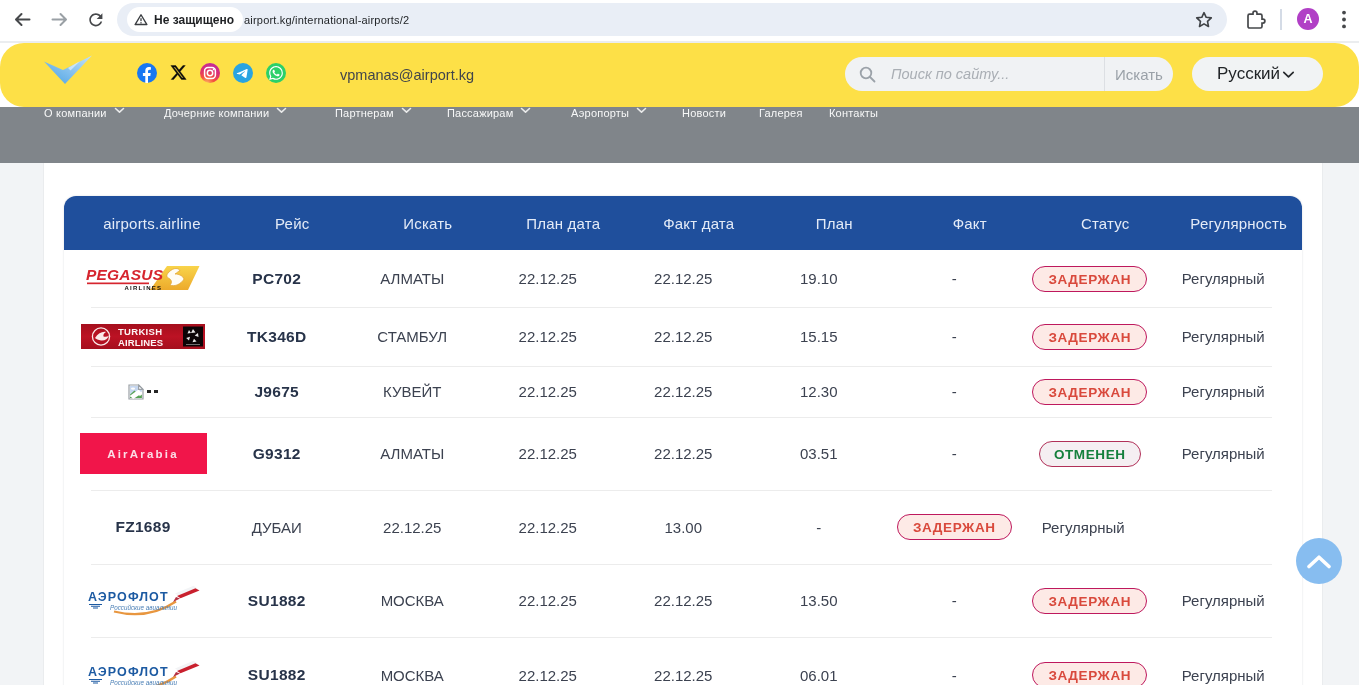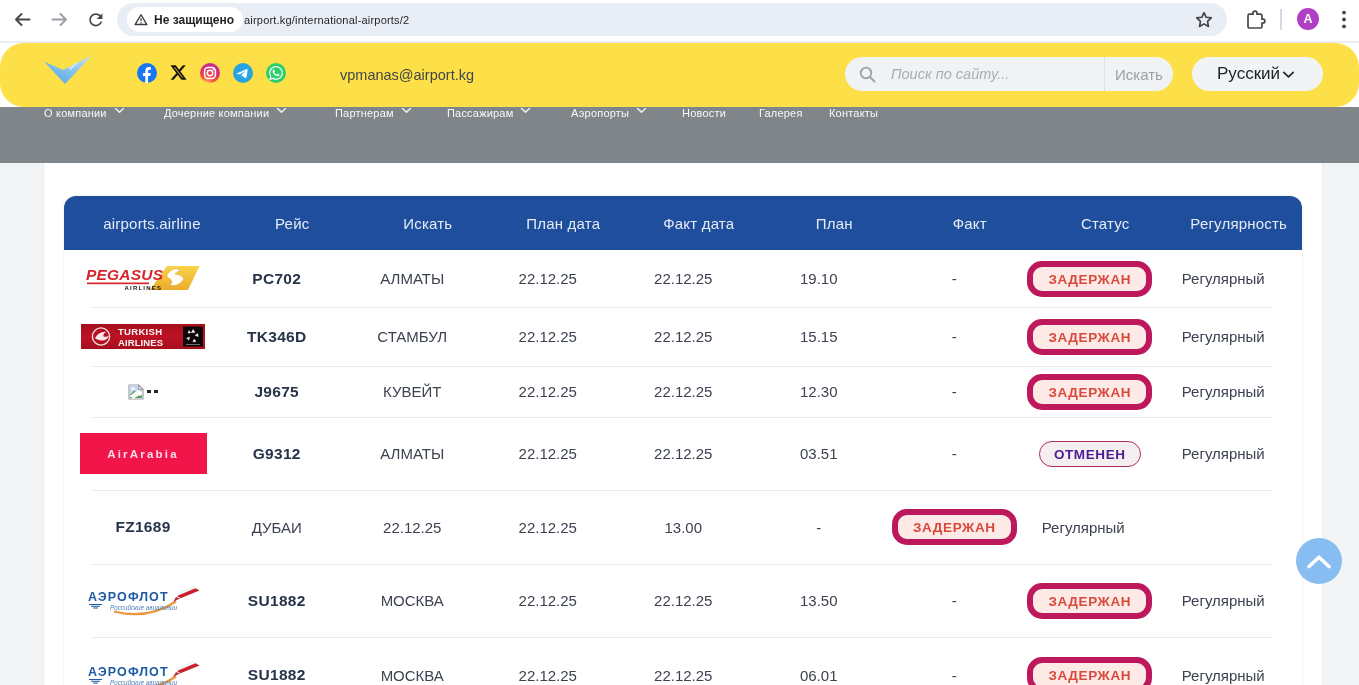--- a/index.html
+++ b/index.html
@@ -52,23 +52,23 @@
   border-radius:12px 12px 0 0; }
 .grid { display:grid; grid-template-columns:145px repeat(7,135.5px) 144.5px; height:100%; }
 .cell { display:flex; align-items:center; justify-content:center; }
 .grid > .cell:first-child { padding-left:13px; }
 .grid > .cell:last-child { padding-right:13px; }
 #thead .cell { font-size:15px; font-weight:500; color:#e4ebf7; letter-spacing:.2px;padding-left:31px; }
 .row { position:absolute; left:0; width:1238px; }
 .sep { position:absolute; left:27px; width:1181px; height:1px; background:#ececec; }
 .c { font-size:15px; color:#3c4250; }
 .flight { font-size:15.5px; font-weight:700; color:#273349; letter-spacing:.3px; }
-.b-del { background:#fdeae6; border:6px solid #be185d; color:#d9493c; border-radius:15px;
+.b-del { background:#fdeae6; border:1px solid #be185d; color:#d9493c; border-radius:15px;
   font-size:13.5px; font-weight:700; padding:5px 15px 4px; letter-spacing:.6px; }
-.b-can { background:#f5eff2; border:1.5px solid #b13058; color:#4c1d95; border-radius:15px;
+.b-can { background:#f5eff2; border:1.5px solid #b13058; color:#15803d; border-radius:15px;
   font-size:13.5px; font-weight:700; padding:5px 14px 4px; letter-spacing:.6px; }
 
 #totop { position:absolute; left:1296px; top:375px; width:46px; height:46px; border-radius:50%;
   background:#87bdf0; display:flex; align-items:center; justify-content:center; }
 </style>
 </head>
 <body>
 <div id="stage">
 
 <div id="chrome">

